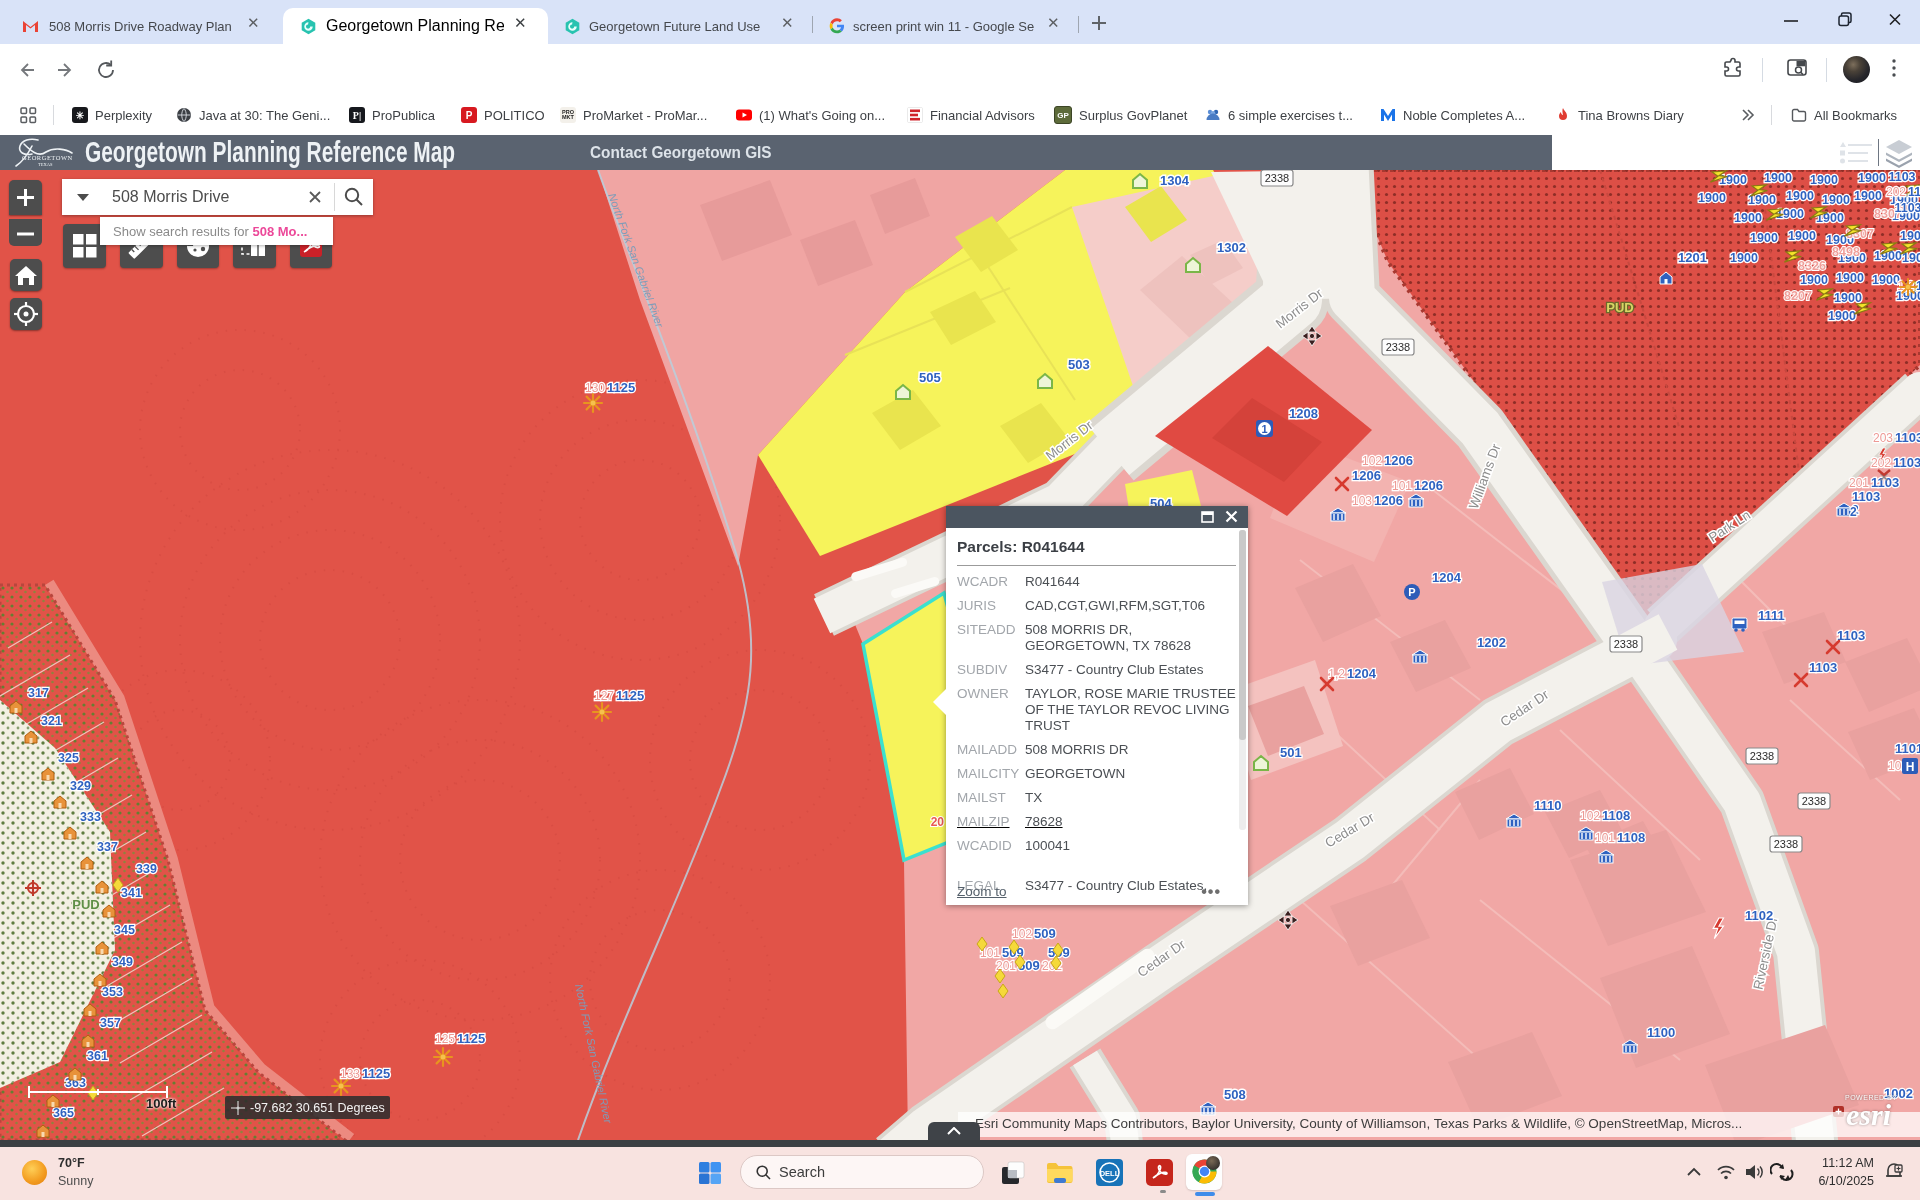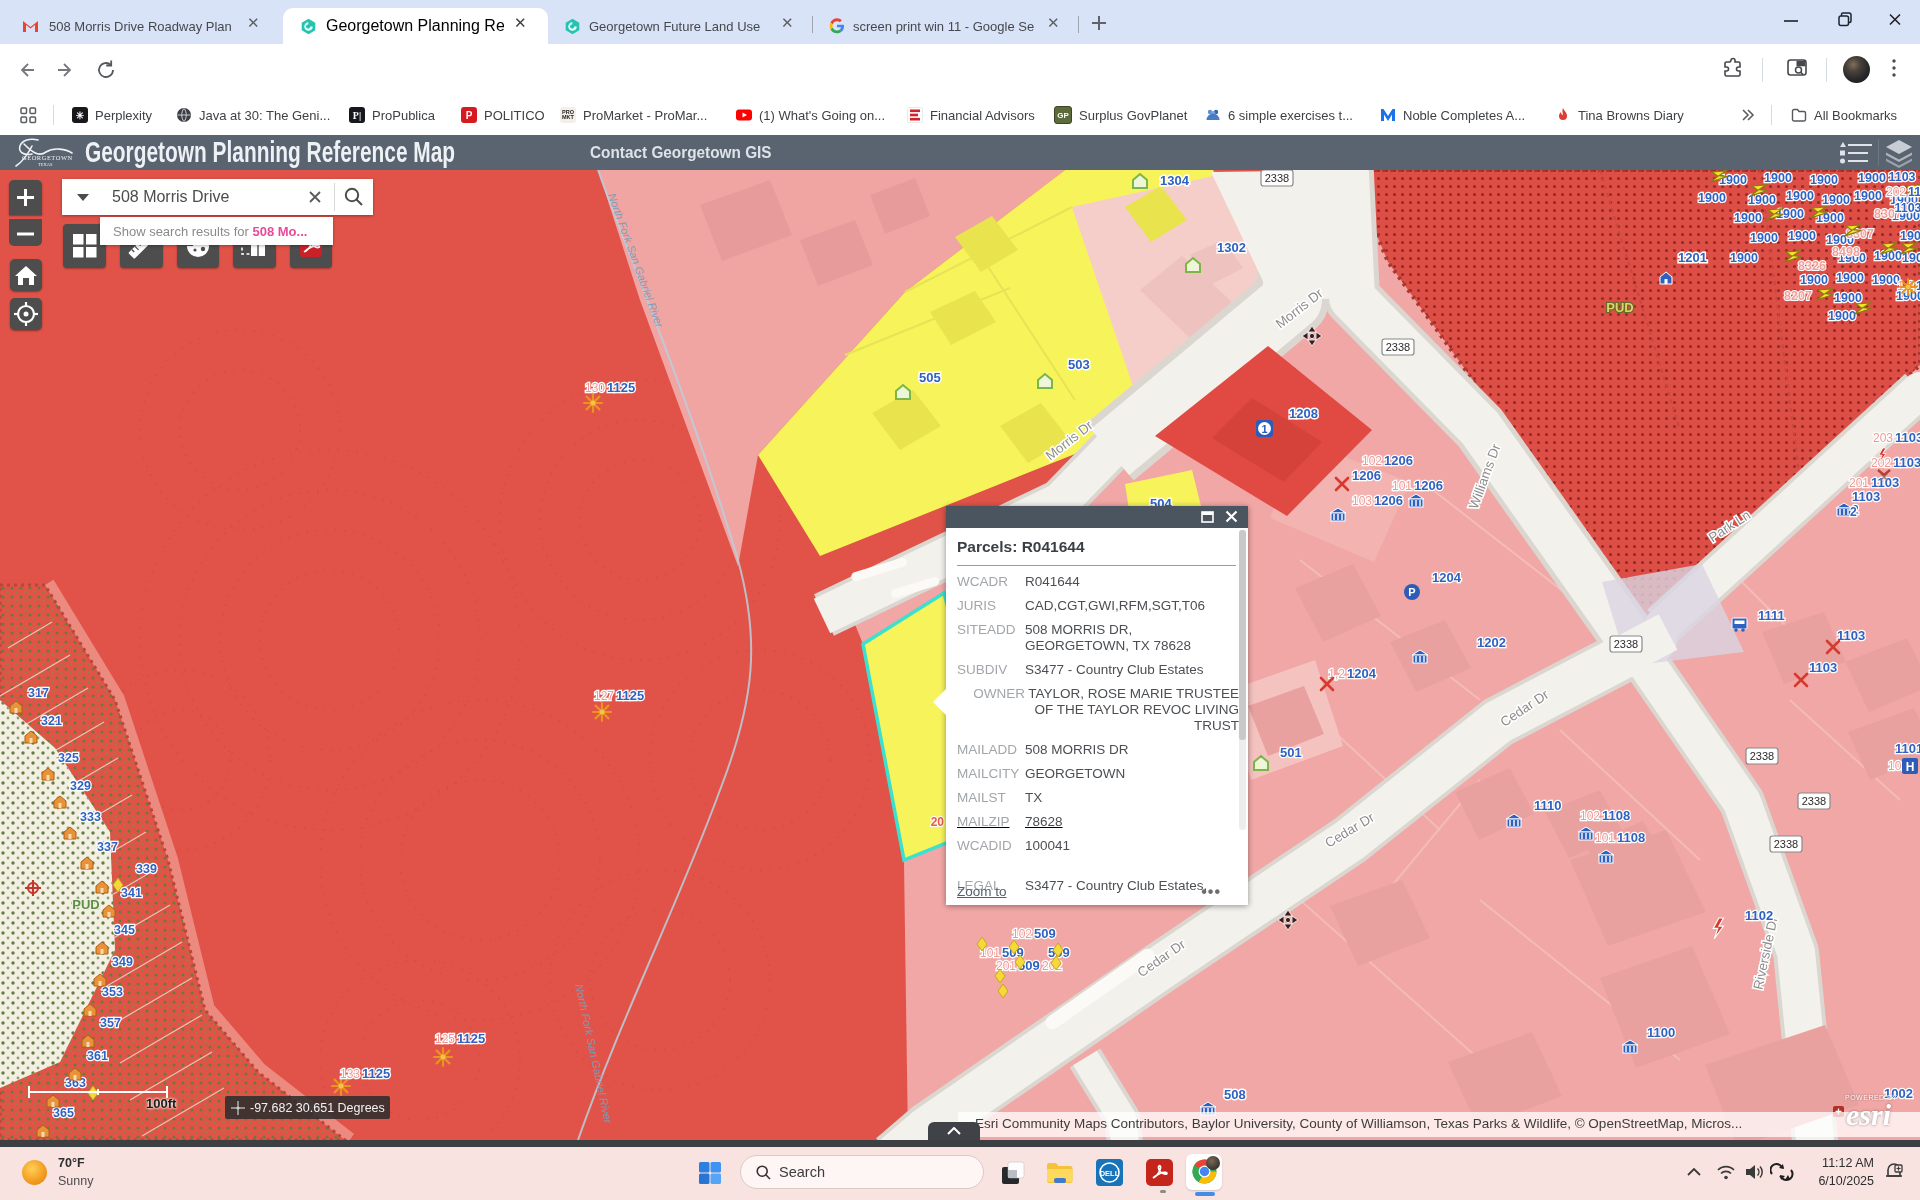--- a/index.html
+++ b/index.html
@@ -14,21 +14,21 @@
   .tsep{position:absolute;top:16px;width:1px;height:17px;background:#9fa6b1;}
   
   #toolbar{left:0;top:44px;width:1920px;height:52px;background:#ffffff;}
   #omni{position:absolute;left:136px;top:5px;width:1566px;height:36px;border-radius:18px;background:#edf1fb;}
   .navic{position:absolute;top:9px;color:#6c6f73;}
   
   #bookbar{left:0;top:96px;width:1920px;height:39px;background:#ffffff;}
   .bk{position:absolute;top:9px;height:20px;display:flex;align-items:center;font-size:13px;color:#3e4145;white-space:nowrap;}
   .bk .ic{width:16px;height:16px;margin-right:7px;border-radius:3px;display:flex;align-items:center;justify-content:center;font-size:10px;font-weight:bold;color:#fff;flex:0 0 16px;}
   
-  #apphdr{left:0;top:135px;width:1920px;height:35px;background:#5a6370;color:#eef2f5;}
+  #apphdr{left:0;top:135px;width:1552px;height:35px;background:#5a6370;color:#eef2f5;}
   #apphdr .title{position:absolute;left:85px;top:1px;font-size:29px;font-weight:bold;letter-spacing:0;transform:scaleX(.72);transform-origin:left center;white-space:nowrap;}
   #apphdr .contact{position:absolute;left:590px;top:8px;font-size:16.5px;font-weight:bold;color:#dde3e9;transform:scaleX(.93);transform-origin:left center;white-space:nowrap;}
   
   #map{left:0;top:170px;width:1920px;height:970px;}
   
   #searchbox{left:62px;top:179px;width:311px;height:36px;background:#fff;box-shadow:0 1px 3px rgba(0,0,0,.35);display:flex;align-items:center;}
   #srchdrop{left:100px;top:217px;width:233px;height:28px;background:#fff;box-shadow:0 1px 3px rgba(0,0,0,.3);font-size:13px;color:#8a8a8a;display:flex;align-items:center;padding-left:13px;box-sizing:border-box;}
   .mapbtn{position:absolute;background:#4d4d4d;border-radius:4px;box-shadow:0 1px 2px rgba(0,0,0,.3);}
   
   #popup{left:946px;top:506px;width:302px;height:399px;background:#fff;box-shadow:0 1px 6px rgba(0,0,0,.4);}
@@ -890,21 +890,21 @@
         <div class="v">CAD,CGT,GWI,RFM,SGT,T06</div>
       </div>
     <div class="prow" style="margin-top:8px;">
         <div class="k">SITEADD</div>
         <div class="v">508 MORRIS DR,<br>GEORGETOWN, TX 78628</div>
       </div>
     <div class="prow" style="margin-top:8px;">
         <div class="k">SUBDIV</div>
         <div class="v">S3477 - Country Club Estates</div>
       </div>
-    <div class="prow" style="margin-top:8px;text-align:right;">
+    <div class="prow" style="margin-top:8px;">
         <div class="k">OWNER</div>
         <div class="v">TAYLOR, ROSE MARIE TRUSTEE OF THE TAYLOR REVOC LIVING TRUST</div>
       </div>
     <div class="prow" style="margin-top:8px;">
         <div class="k">MAILADD</div>
         <div class="v">508 MORRIS DR</div>
       </div>
     <div class="prow" style="margin-top:8px;">
         <div class="k">MAILCITY</div>
         <div class="v">GEORGETOWN</div>

